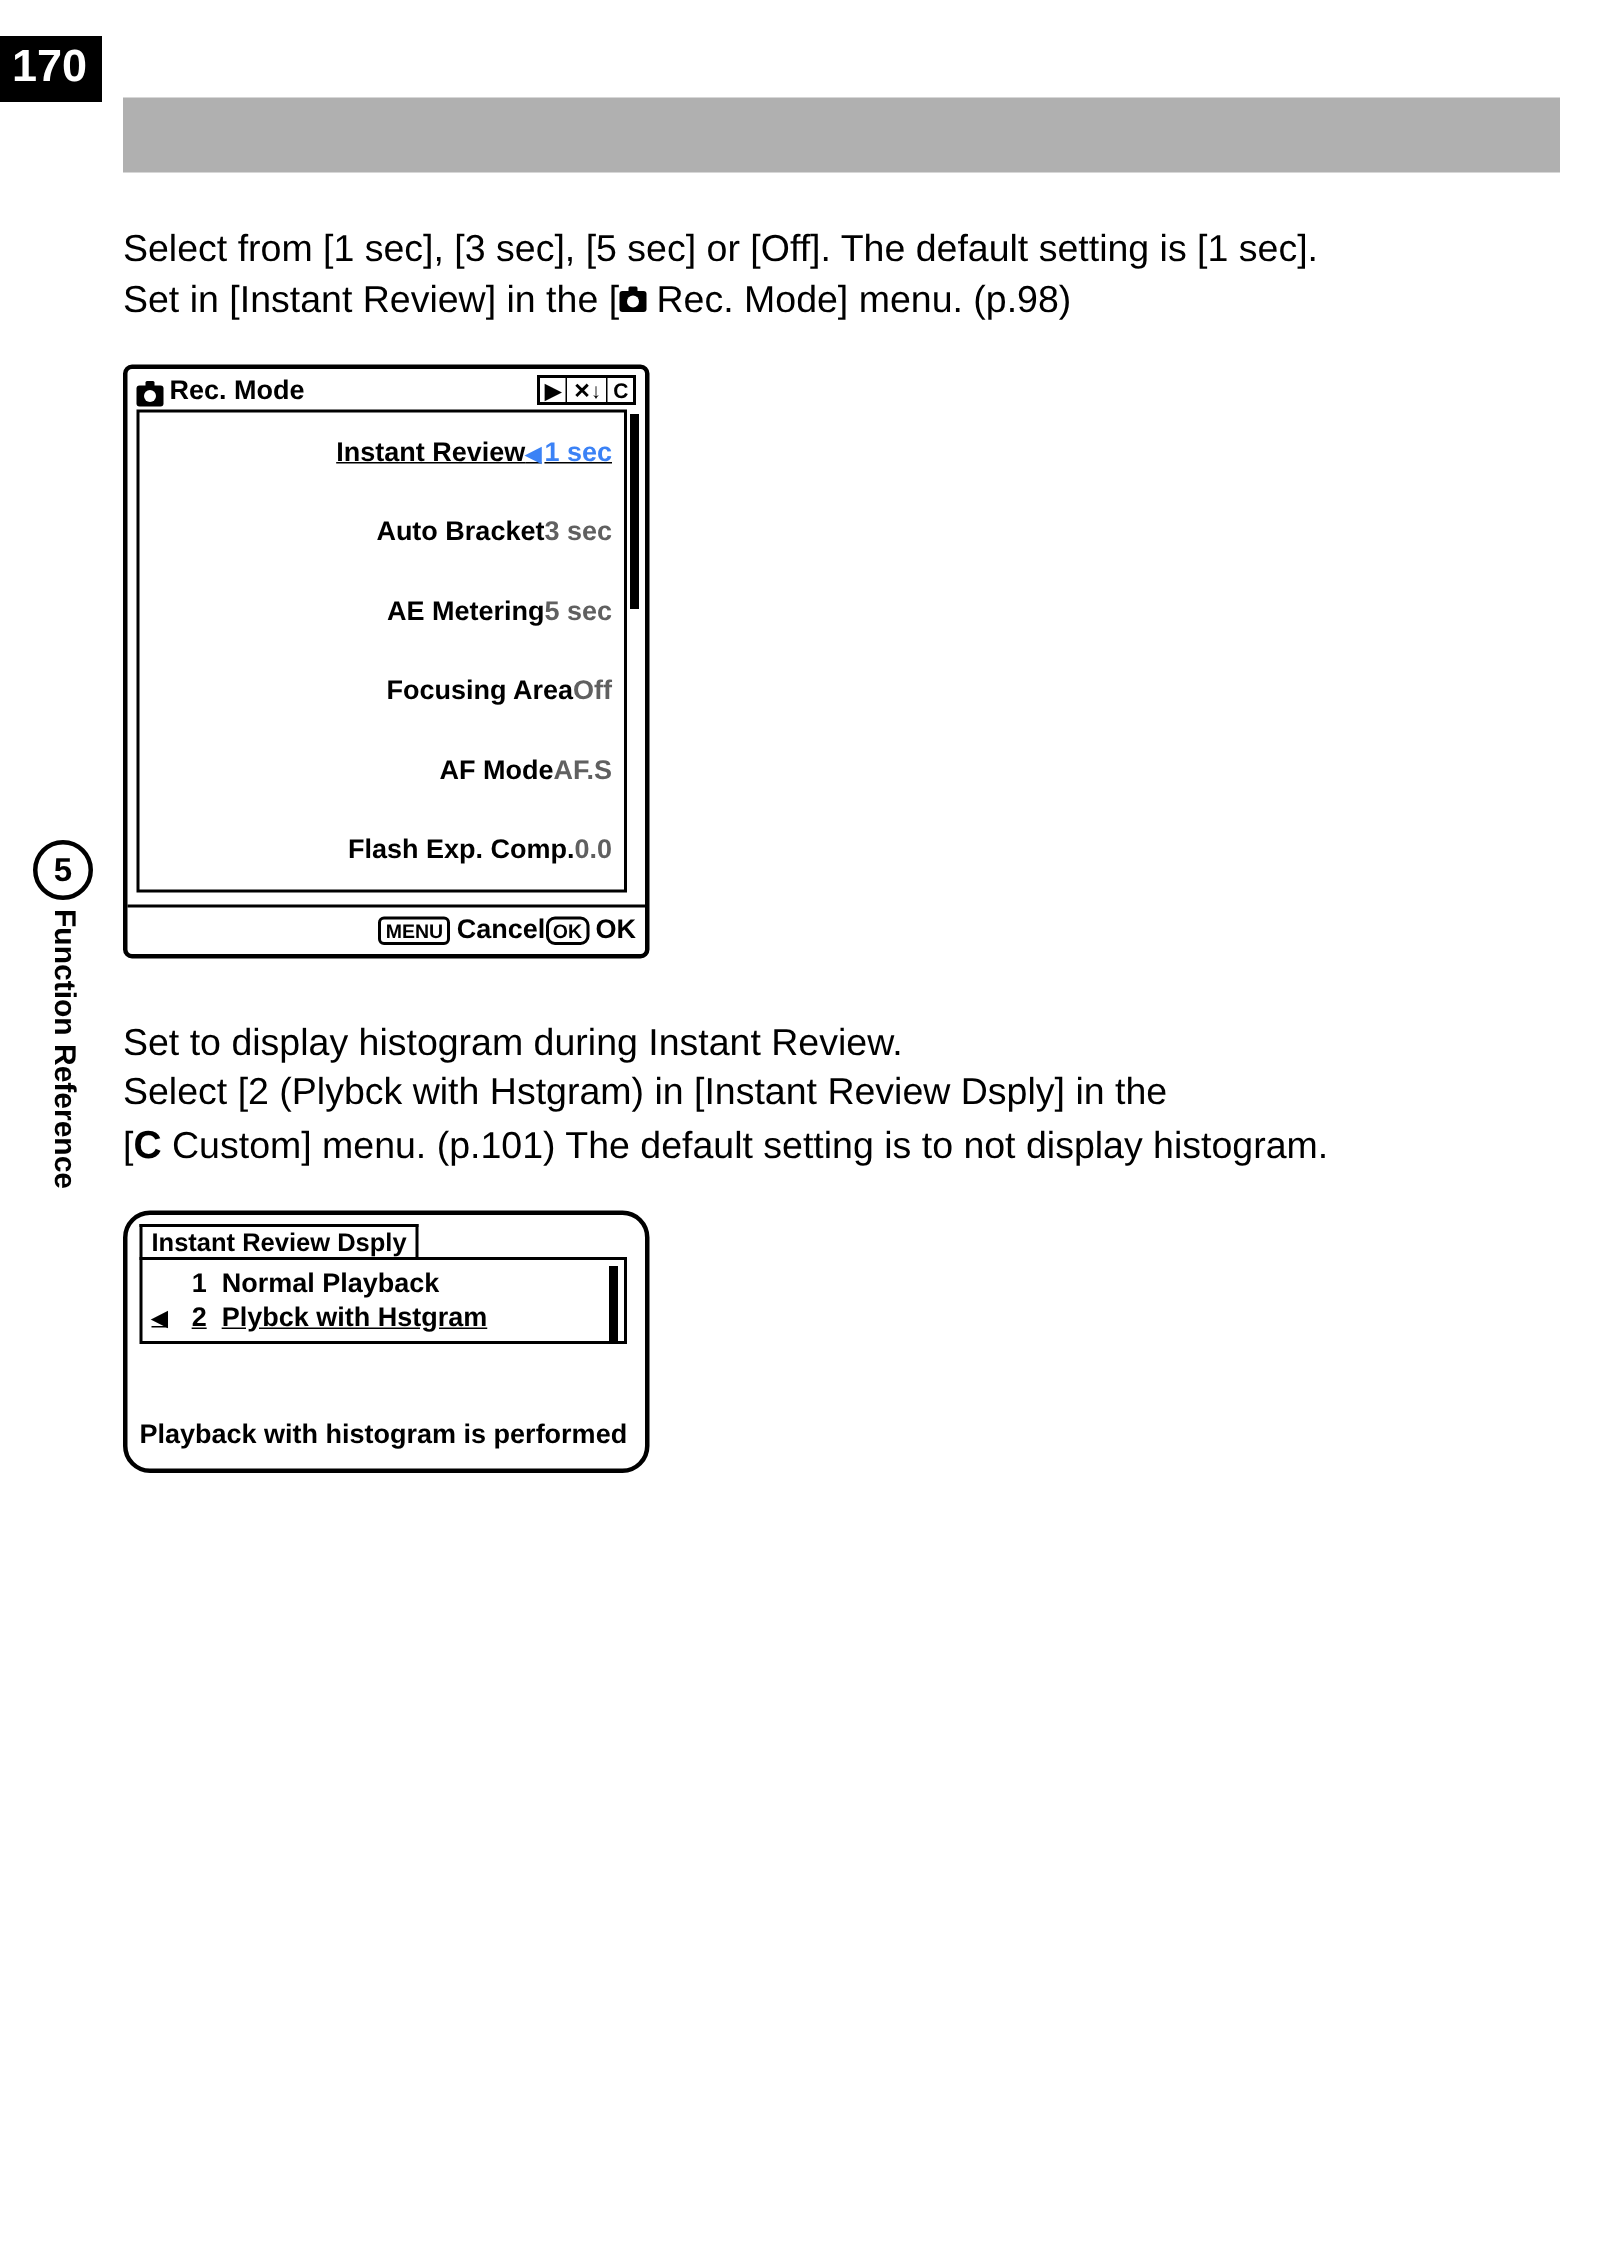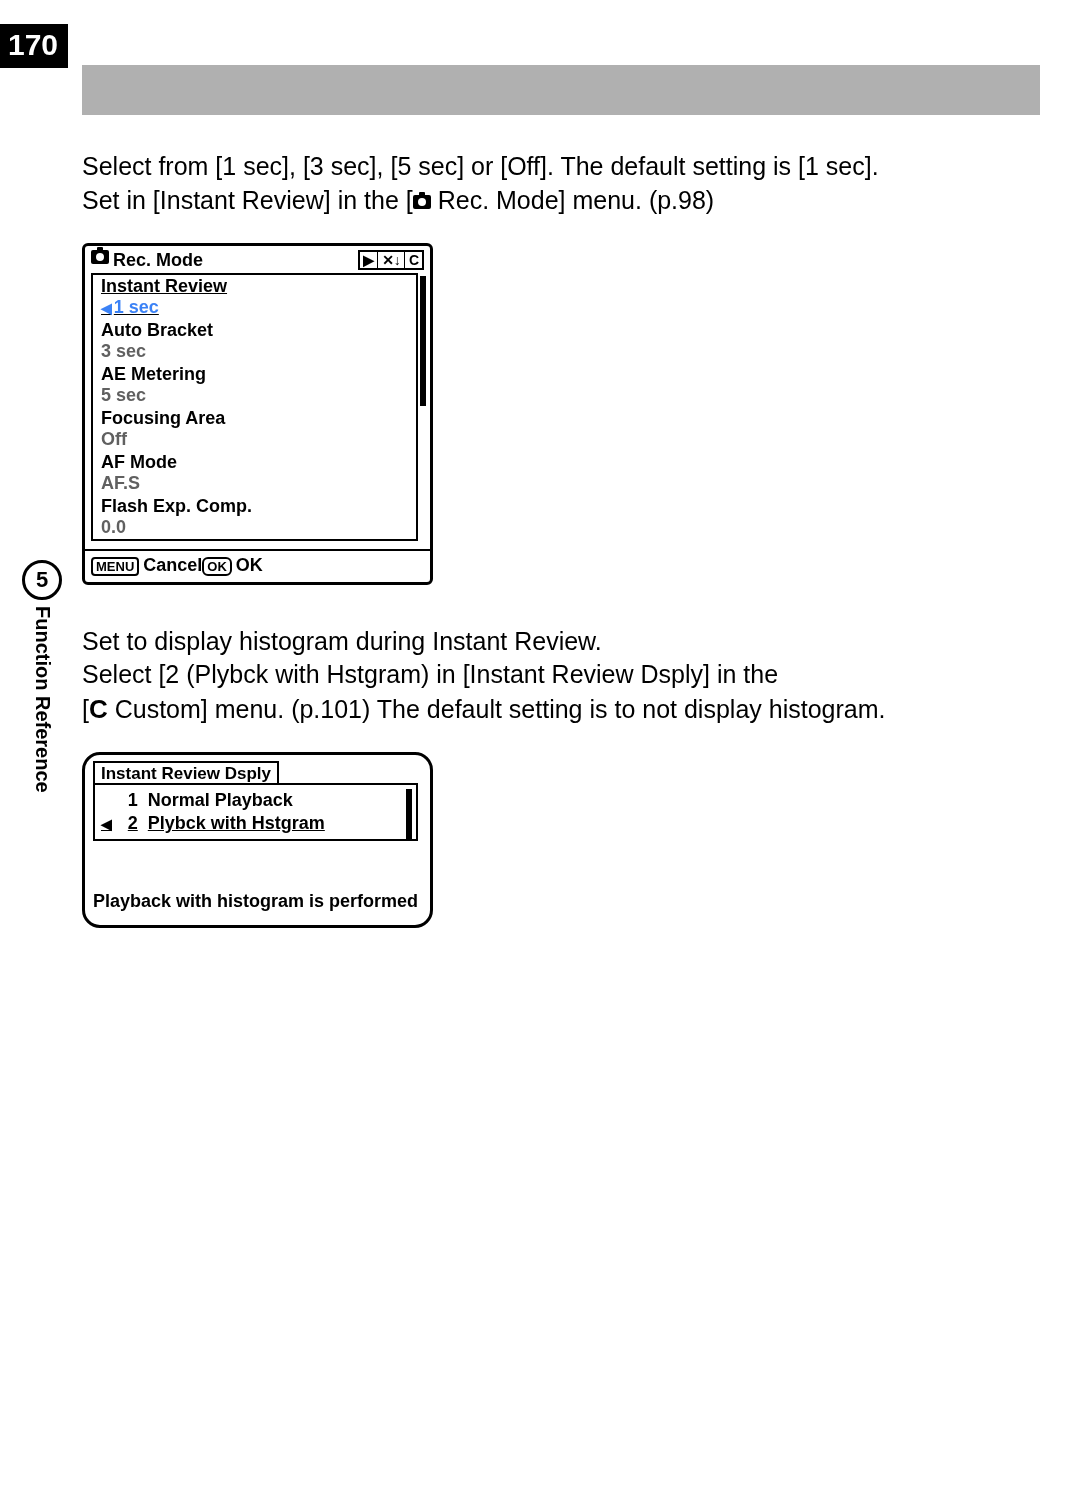--- a/index.html
+++ b/index.html
@@ -83,21 +83,21 @@
   .menu-top-tab {
     display:flex;
     justify-content: space-between;
     align-items:center;
     padding: 4px 6px 0 6px;
   }
   .rec-mode-label {
     font-weight: bold;
     font-size: 18px;
     display:flex;
-    align-items:flex-start;
+    align-items:flex-end;
     gap:4px;
   }
   .tab-icons {
     display:flex;
     gap:1px;
     border:2px solid #000;
     font-size:14px;
     font-weight:bold;
   }
   .tab-icons span {
@@ -105,44 +105,43 @@
     border-right:1px solid #000;
   }
   .tab-icons span:last-child{border-right:none;}
   .menu-inner {
     border: 2px solid #000;
     margin: 2px 12px 8px 6px;
     position: relative;
   }
   .menu-row {
     display: flex;
-    justify-content: center;
+    justify-content: flex-end;
     font-weight: bold;
     font-size: 18px;
-    padding: 1px 8px;
+    padding: 16px 8px;
     color: #000;
-    flex-direction: column;
   }
   .menu-row.highlight {
     text-decoration: underline;
   }
   .menu-row .value { color:#606060; font-weight:bold;}
   .menu-row.highlight .value { color:#3b82f6;}
   .menu-row .arrow { margin-right:2px; font-size:14px;}
   .menu-scrollbar {
     position:absolute;
     right:4px;
     top:30px;
     width:6px;
     height:130px;
     background:#000;
   }
   .menu-footer {
     display:flex;
-    justify-content: flex-start;
+    justify-content: flex-end;
     padding: 4px 6px 6px 6px;
     font-weight:bold;
     font-size:18px;
     border-top: 2px solid #000;
     margin-top:2px;
   }
   .menu-btn {
     border:2px solid #000;
     border-radius:4px;
     font-size:13px;

